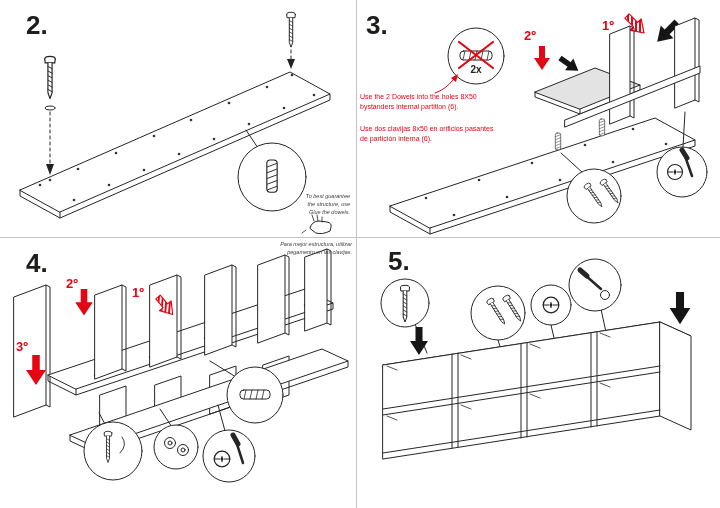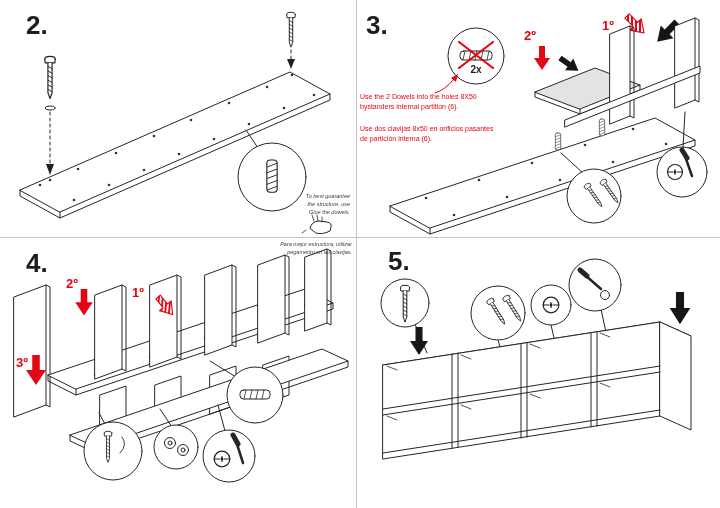--- a/index.html
+++ b/index.html
@@ -318,21 +318,21 @@
   <span class="abs red-note" style="left:360px;top:92px">Use the 2 Dowels into the holes 8X50
 bystanders internal partition (6).</span>
   <span class="abs red-note" style="left:360px;top:124px">Use dos clavijas 8x50 en orificios pasantes
 de partición interna (6).</span>
 
   <span class="abs order-label" style="left:524px;top:28px">2º</span>
   <span class="abs order-label" style="left:602px;top:18px">1º</span>
 
   <span class="abs order-label" style="left:66px;top:276px">2º</span>
   <span class="abs order-label" style="left:132px;top:285px">1º</span>
-  <span class="abs order-label" style="left:16px;top:355px">3º</span>
+  <span class="abs order-label" style="left:16px;top:339px">3º</span>
 
   <span class="abs tiny-note" style="left:298px;top:193px;width:52px">To best guarantee
 the structure, use
 Glue the dowels.</span>
   <span class="abs tiny-note" style="left:264px;top:241px;width:88px">Para mejor estructura, utilizar
 pegamento en las clavijas.</span>
 
 </div>
 
 </body></html>

